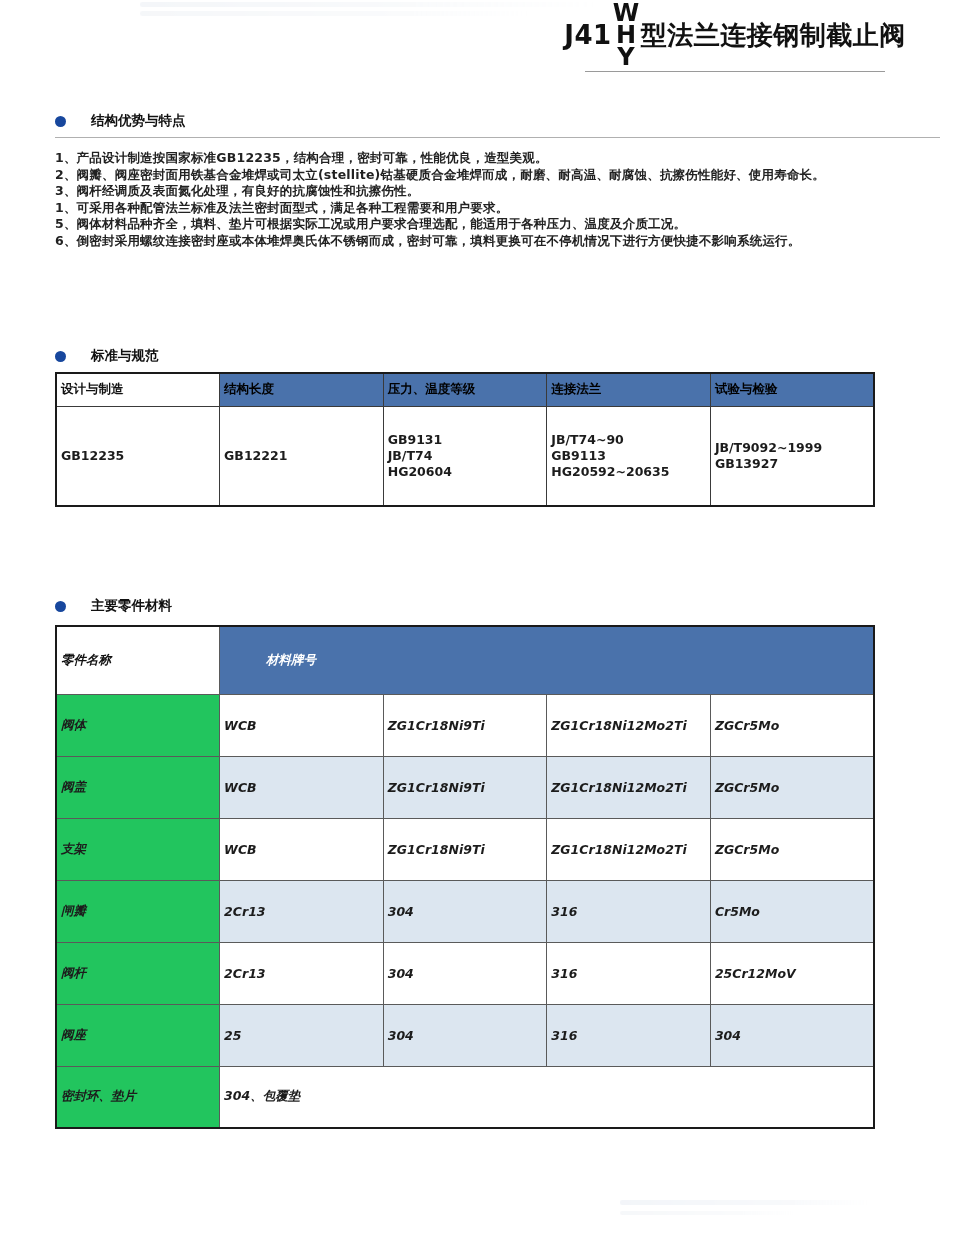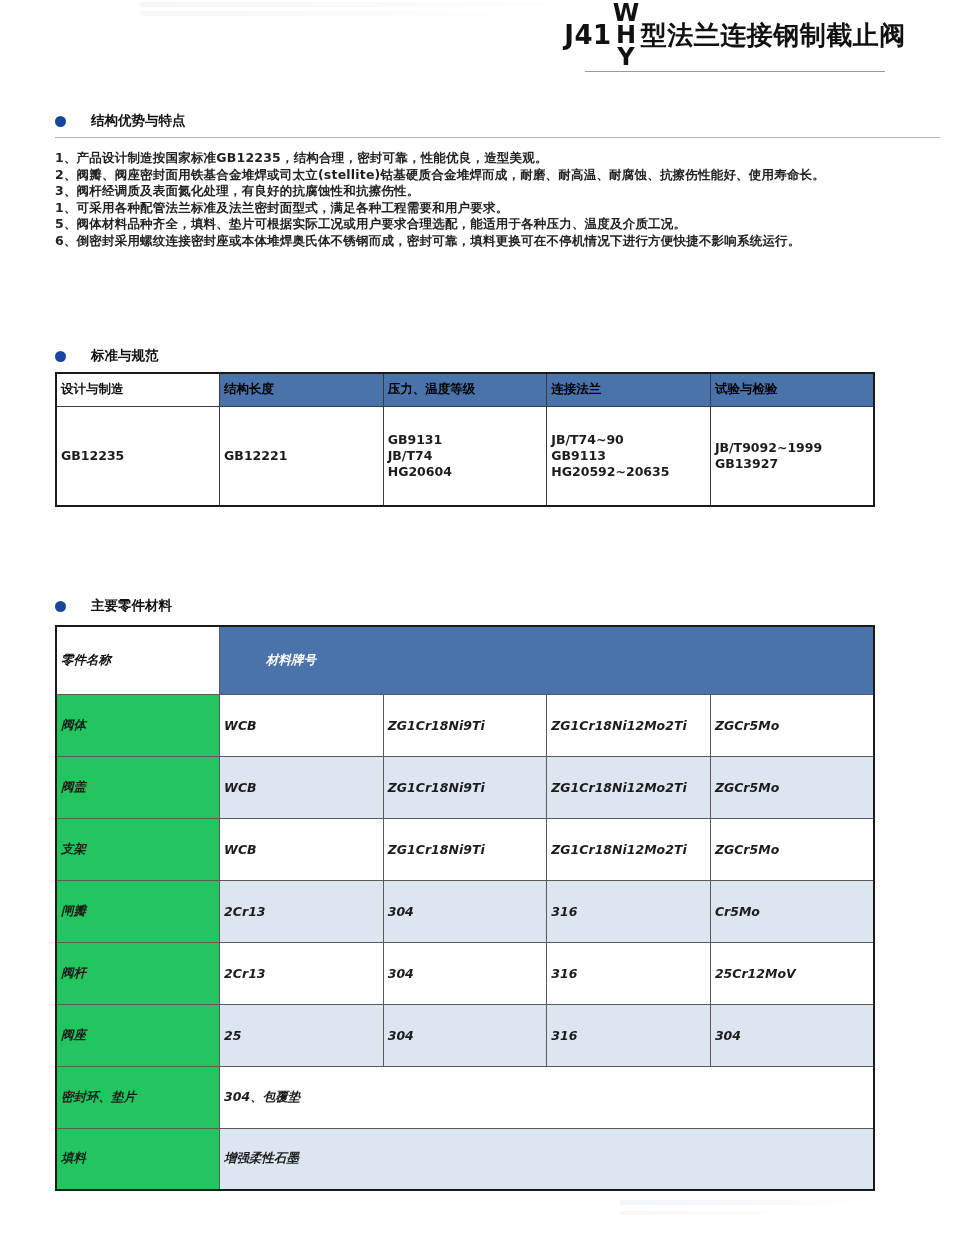--- a/index.html
+++ b/index.html
@@ -230,24 +230,20 @@
         <td class="label-cell">阀座</td>
         <td class="value-cell">25</td>
         <td class="value-cell">304</td>
         <td class="value-cell">316</td>
         <td class="value-cell">304</td>
       </tr>
       <tr>
         <td class="label-cell">密封环、垫片</td>
         <td class="value-cell" colspan="4">304、包覆垫</td>
       </tr>
-      <tr class="shaded">
-        <td class="label-cell">填料</td>
-        <td class="value-cell" colspan="4">增强柔性石墨</td>
-      </tr>
     </tbody>
   </table>
 
   <div class="artifact-bottom">
     <div class="l1"></div>
       <div class="l2"></div>
   </div>
 
 </div>
 

